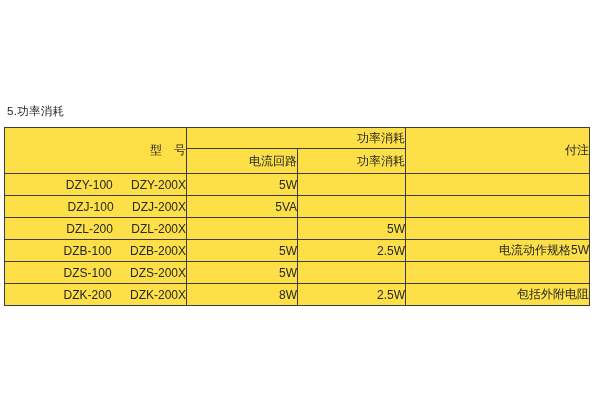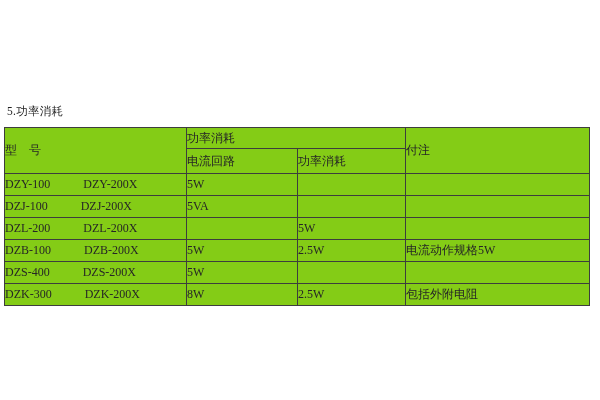--- a/index.html
+++ b/index.html
@@ -5,21 +5,21 @@
   html, body {
     margin: 0;
     padding: 0;
     background: #ffffff;
   }
   .page {
     position: relative;
     width: 600px;
     height: 339px;
     background: #ffffff;
-    font-family: Liberation Serif, serif;
+    font-family: Liberation Sans, sans-serif;
     color: #262626;
     overflow: hidden;
   }
   .section-title {
     position: absolute;
     left: 7px;
     top: 104px;
     font-size: 11.5px;
     color: #1f1f1f;
     letter-spacing: 0.3px;
@@ -27,33 +27,33 @@
   table.spec-table {
     position: absolute;
     left: 4px;
     top: 127px;
     border-collapse: collapse;
     table-layout: fixed;
     width: 585px;
   }
   table.spec-table td {
     border: 1px solid #3d3d3d;
-    text-align: left;
+    text-align: right;
     vertical-align: middle;
     font-size: 12px;
     padding: 0;
     overflow: hidden;
     white-space: nowrap;
     color: #262626;
-    background: #84cc16;
+    background: #fde047;
   }
   tr.header-row-1 { height: 21px; }
   tr.header-row-2 { height: 25px; }
   tr.data-row     { height: 22px; }
-  td.model-cell span + span { margin-left: 30px; }
+  td.model-cell span + span { margin-left: 15px; }
 </style>
 </head>
 <body>
 
 <div class="page">
 
   <div class="section-title">5.功率消耗</div>
 
   <table class="spec-table">
     <colgroup>
@@ -108,31 +108,31 @@
           <span>DZB-100</span>
           <span>DZB-200X</span>
         </td>
         <td>5W</td>
         <td>2.5W</td>
         <td>电流动作规格5W</td>
       </tr>
 
       <tr class="data-row">
         <td class="model-cell">
-          <span>DZS-400</span>
+          <span>DZS-100</span>
           <span>DZS-200X</span>
         </td>
         <td>5W</td>
         <td></td>
         <td></td>
       </tr>
 
       <tr class="data-row">
         <td class="model-cell">
-          <span>DZK-300</span>
+          <span>DZK-200</span>
           <span>DZK-200X</span>
         </td>
         <td>8W</td>
         <td>2.5W</td>
         <td>包括外附电阻</td>
       </tr>
     </tbody>
   </table>
 
 </div>

